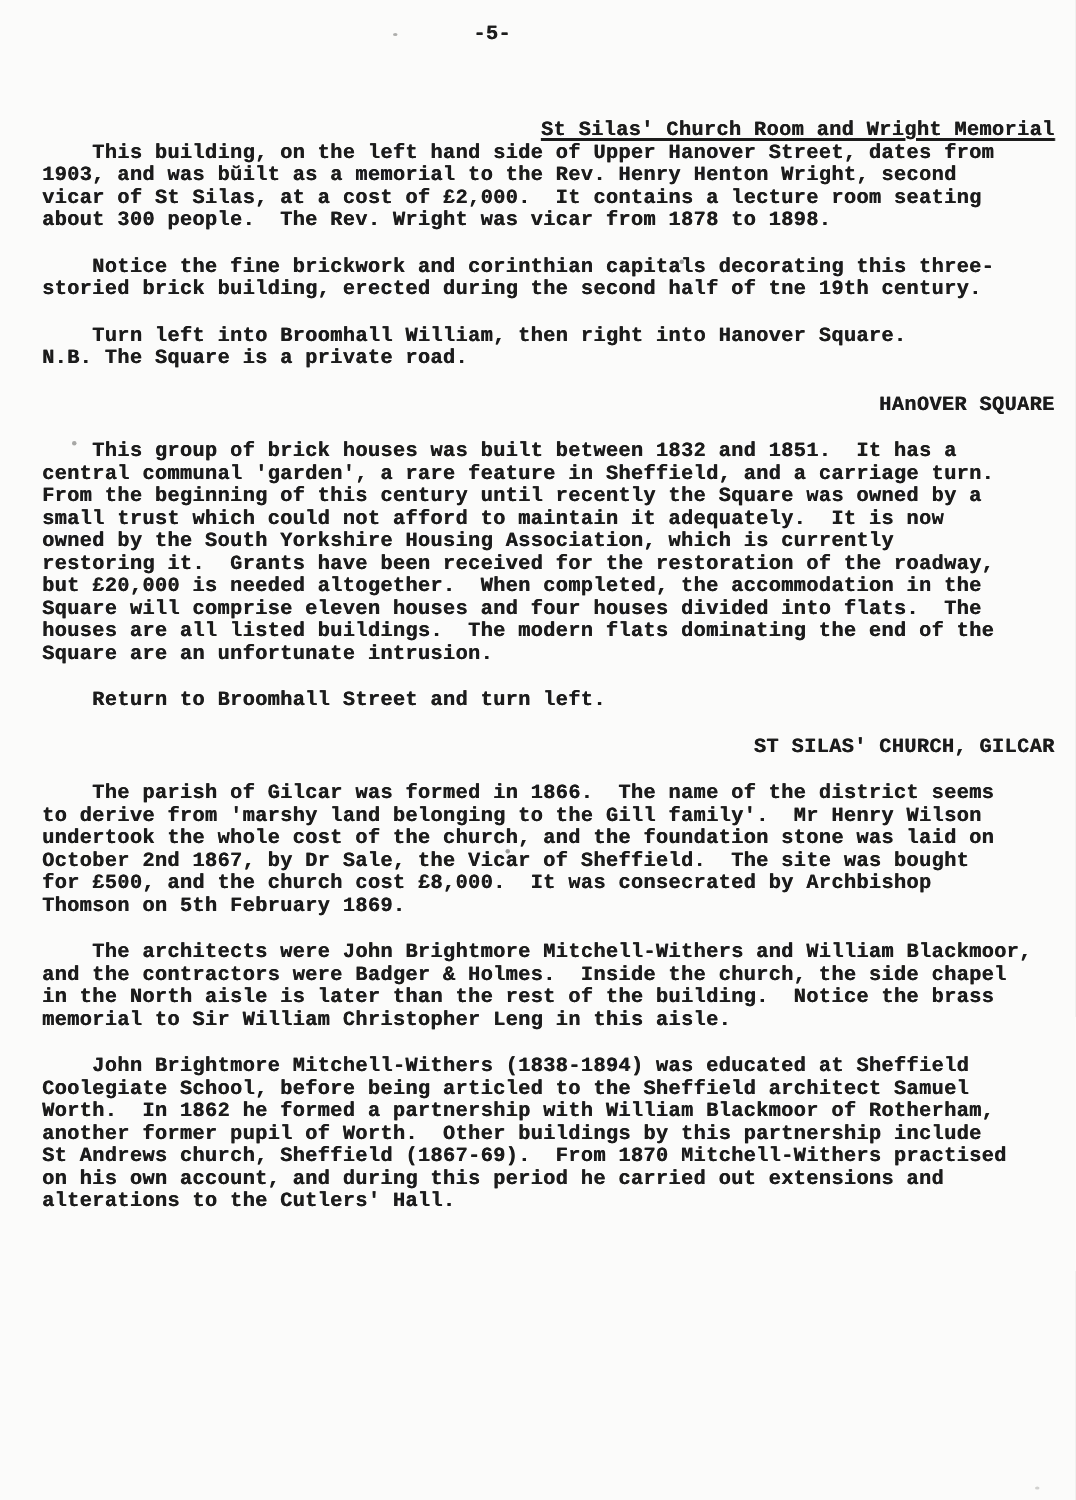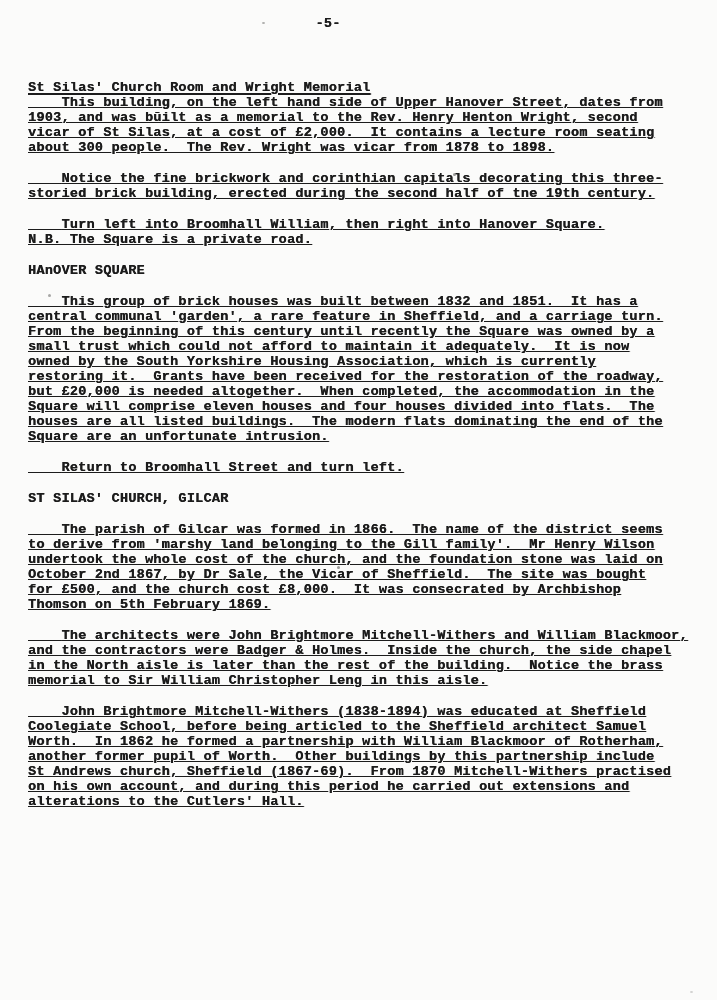--- a/index.html
+++ b/index.html
@@ -23,40 +23,40 @@
     padding: 16px 14px 0 28px;
     text-shadow: 0.3px 0 0 currentColor;
   }
   .page-number {
     width: 600px;
     text-align: center;
     margin-bottom: 49px;
   }
   .heading {
     white-space: pre-wrap;
+    text-align: right;
   }
   .heading.underlined {
     text-decoration: underline;
     text-decoration-thickness: 1.5px;
     text-underline-offset: 2px;
     margin-bottom: 0;
   }
   .heading.caps {
     margin-bottom: 16px;
   }
   .heading.first {
     margin-top: 0;
   }
   .heading.tight {
     margin-top: 6px;
   }
   .para {
     white-space: pre-wrap;
     margin: 0 0 16px 0;
-    text-decoration: underline;
   }
   .speck {
     position: absolute;
     background: #6f6f6c;
     border-radius: 50%;
   }
 </style>
 </head>
 <body>
 

